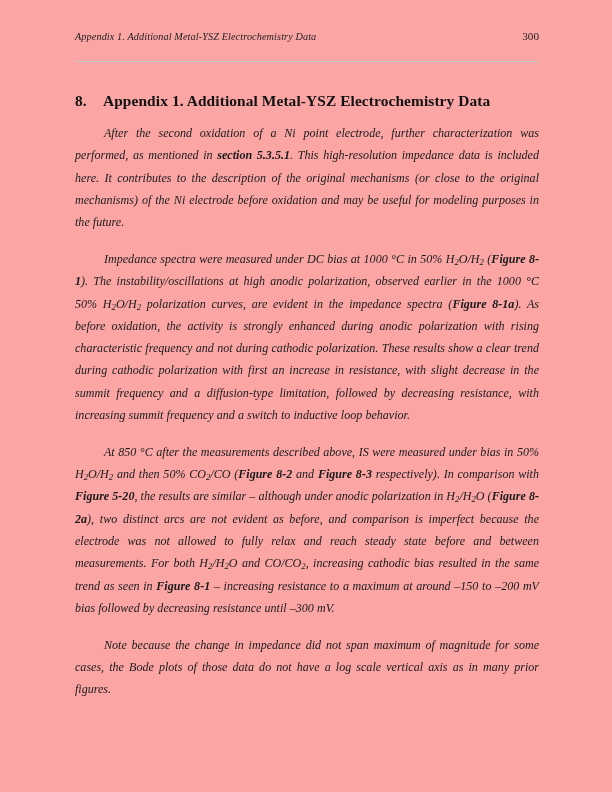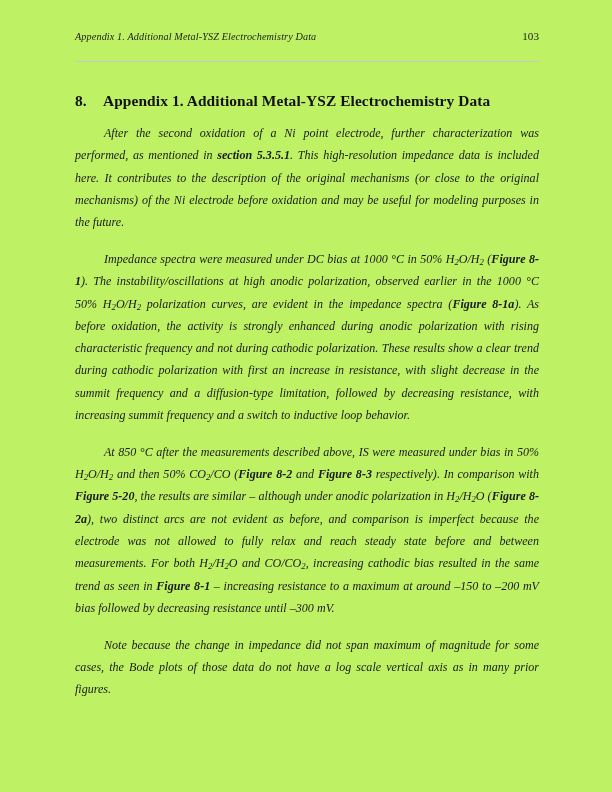--- a/index.html
+++ b/index.html
@@ -14,21 +14,21 @@
     font-family: "Liberation Serif", "DejaVu Serif", serif;
     color: #1a1a1a;
     overflow: hidden;
   }
 
   .page {
     position: absolute;
     left: 0; top: 0;
     width: 612px;
     height: 792px;
-    background: #bef264;
+    background: #fca5a5;
   }
 
   
   .header-band {
     position: absolute;
     left: 75px;
     top: 30px;
     width: 464px;
   }
   .header-row {
@@ -105,21 +105,21 @@
   }
 </style>
 </head>
 <body>
 
 <div class="page">
 
   <div class="header-band">
     <div class="header-row">
       <span class="header-title">Appendix 1. Additional Metal-YSZ Electrochemistry Data</span>
-      <span class="header-page">103</span>
+      <span class="header-page">300</span>
     </div>
   </div>
   <div class="header-rule"></div>
 
   <h1 class="section-title">
     <span class="section-number">8.</span>
     <span class="section-heading-text">Appendix 1. Additional Metal-YSZ Electrochemistry Data</span>
   </h1>
 
   <div class="body-block">

